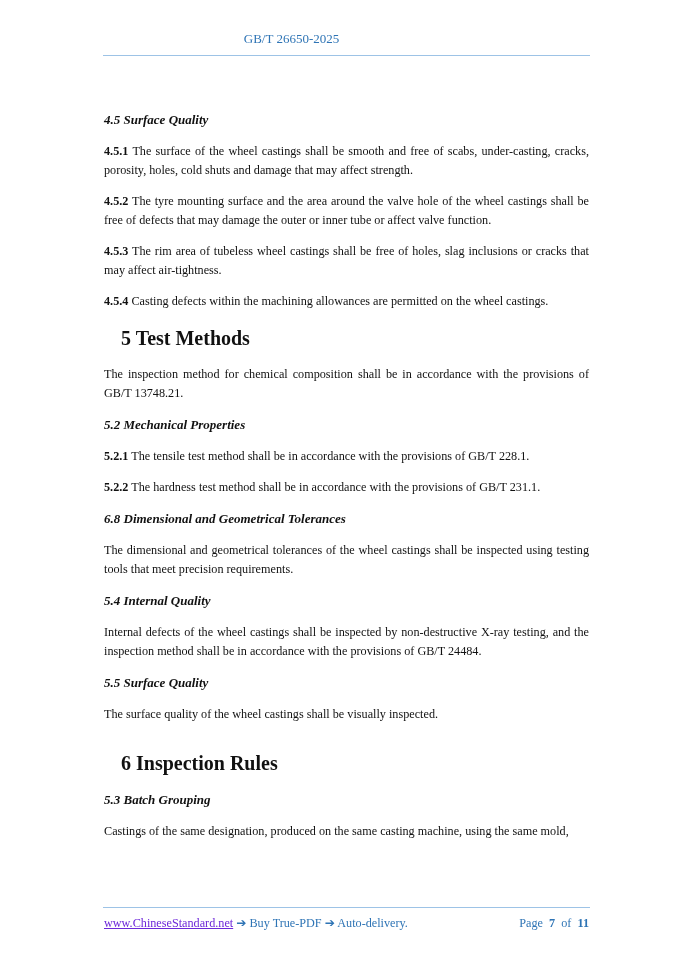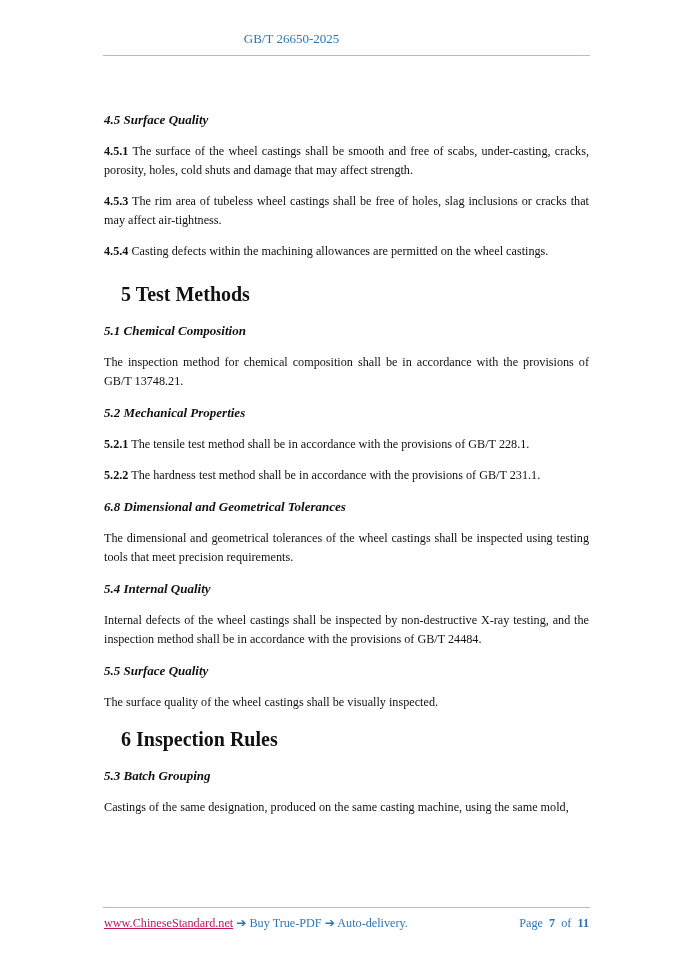--- a/index.html
+++ b/index.html
@@ -19,52 +19,52 @@
       font-size: 12.2px; line-height: 19px;
     }
     .h2 { font-weight: bold; font-size: 13px; margin: 0 0 13px 0; line-height: 19px; font-style: italic; }
     .h1 { font-weight: bold; font-size: 20px; margin: 6px 0 14px 17px; line-height: 26px; }
     p { margin: 0 0 12px 0; text-align: justify; }
     p b { font-weight: bold; }
     .footer {
       position: absolute; top: 916px; left: 104px; width: 485px; font-size: 12.2px; color: #2e74b5;
       display: flex; justify-content: space-between;
     }
-    .footer a { color: #be185d; text-decoration: underline; }
+    .footer a { color: #6d28d9; text-decoration: underline; }
     .footer .pg b { font-weight: bold; }
   </style>
 </head>
 <body>
 
 <div class="header-title">GB/T 26650-2025</div>
 <div class="rule" style="top:55px;"></div>
 
 <div class="content">
   <div class="h2">4.5 Surface Quality</div>
   <p><b>4.5.1</b><span> The surface of the wheel castings shall be smooth and free of scabs, under-casting, cracks, porosity, holes, cold shuts and damage that may affect strength.</span></p>
+  <p><b>4.5.2</b><span> The tyre mounting surface and the area around the valve hole of the wheel castings shall be free of defects that may damage the outer or inner tube or affect valve function.</span></p>
   <p><b>4.5.3</b><span> The rim area of tubeless wheel castings shall be free of holes, slag inclusions or cracks that may affect air-tightness.</span></p>
-  <p style="margin-bottom:20px;font-family:Liberation Serif, serif;"><b>4.5.4</b><span> Casting defects within the machining allowances are permitted on the wheel castings.</span></p>
+  <p style="margin-bottom:14px;font-family:Liberation Serif, serif;"><b>4.5.4</b><span> Casting defects within the machining allowances are permitted on the wheel castings.</span></p>
 
   <div class="h1">5 Test Methods</div>
 
-  <div class="h2">5.1 Chemical Composition</div>
   <p>The inspection method for chemical composition shall be in accordance with the provisions of GB/T 13748.21.</p>
 
   <div class="h2">5.2 Mechanical Properties</div>
   <p><b>5.2.1</b><span> The tensile test method shall be in accordance with the provisions of GB/T 228.1.</span></p>
   <p><b>5.2.2</b><span> The hardness test method shall be in accordance with the provisions of GB/T 231.1.</span></p>
 
   <div class="h2">6.8 Dimensional and Geometrical Tolerances</div>
   <p>The dimensional and geometrical tolerances of the wheel castings shall be inspected using testing tools that meet precision requirements.</p>
 
   <div class="h2">5.4 Internal Quality</div>
   <p>Internal defects of the wheel castings shall be inspected by non-destructive X-ray testing, and the inspection method shall be in accordance with the provisions of GB/T 24484.</p>
 
   <div class="h2">5.5 Surface Quality</div>
-  <p style="margin-bottom:14px;">The surface quality of the wheel castings shall be visually inspected.</p>
+  <p style="margin-bottom:26px;">The surface quality of the wheel castings shall be visually inspected.</p>
 
   <div class="h1">6 Inspection Rules</div>
 
   <div class="h2">5.3 Batch Grouping</div>
   <p>Castings of the same designation, produced on the same casting machine, using the same mold,</p>
 </div>
 
 <div class="rule" style="top:907px;"></div>
 <div class="footer">
   <span><a>www.ChineseStandard.net</a><span> ➔ Buy True-PDF ➔ Auto-delivery.</span></span>

